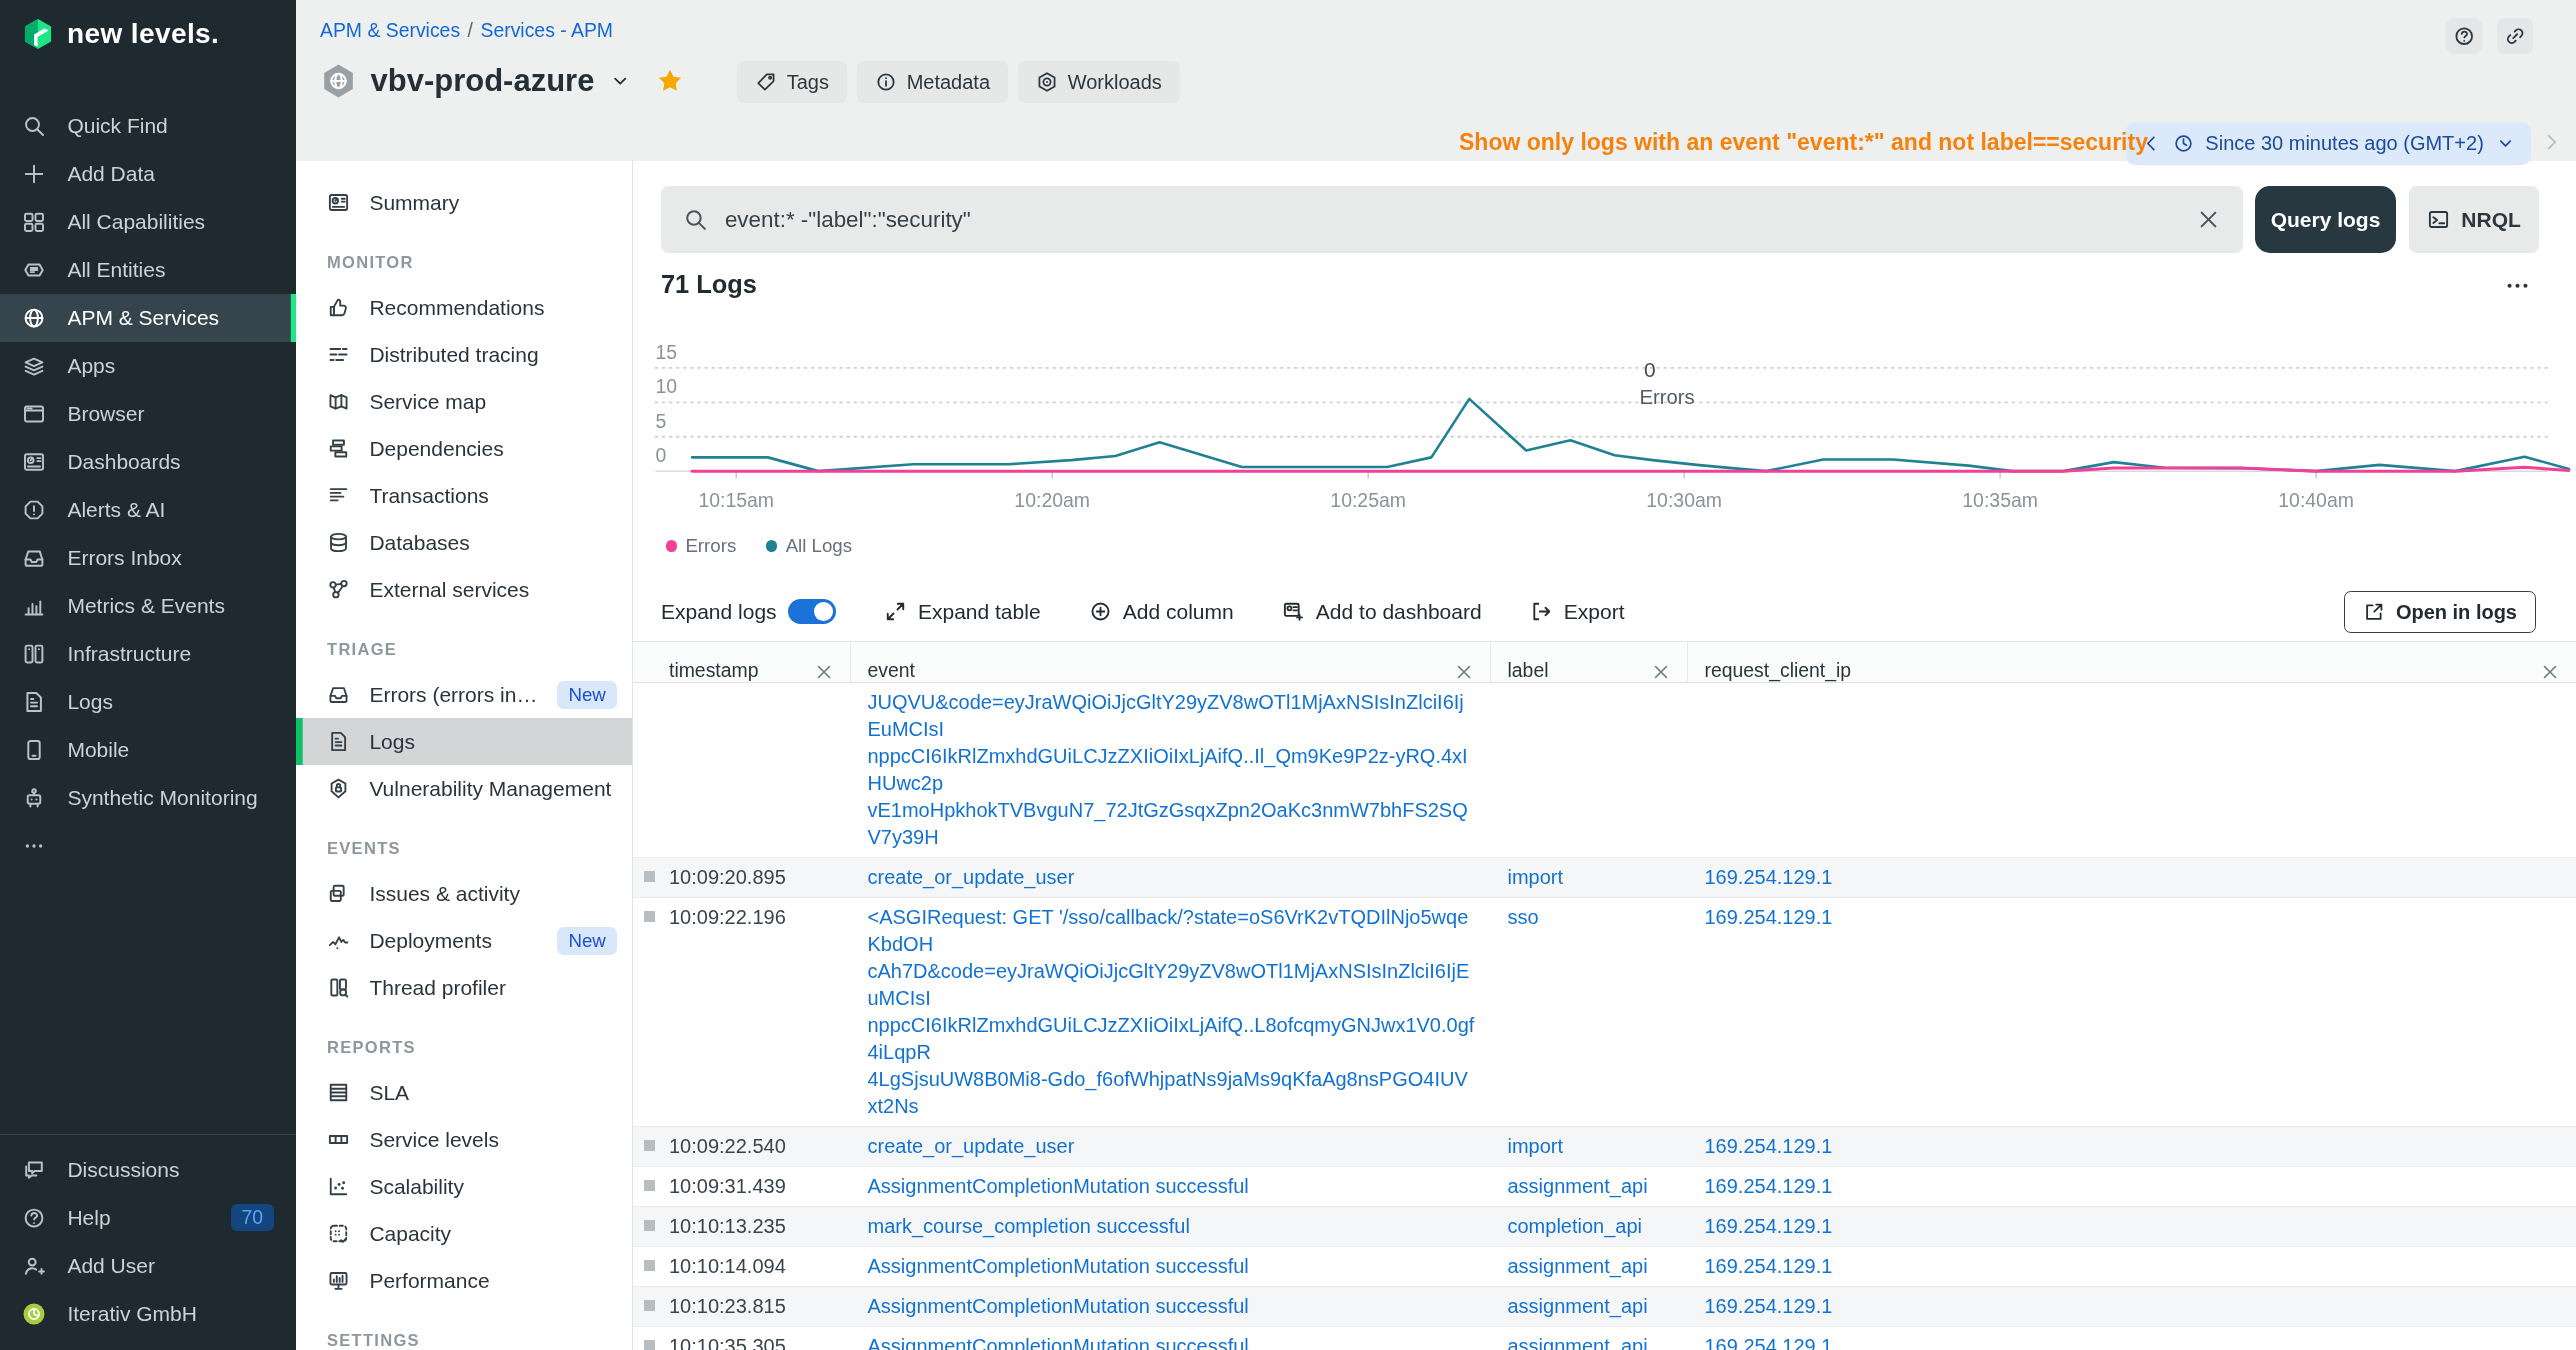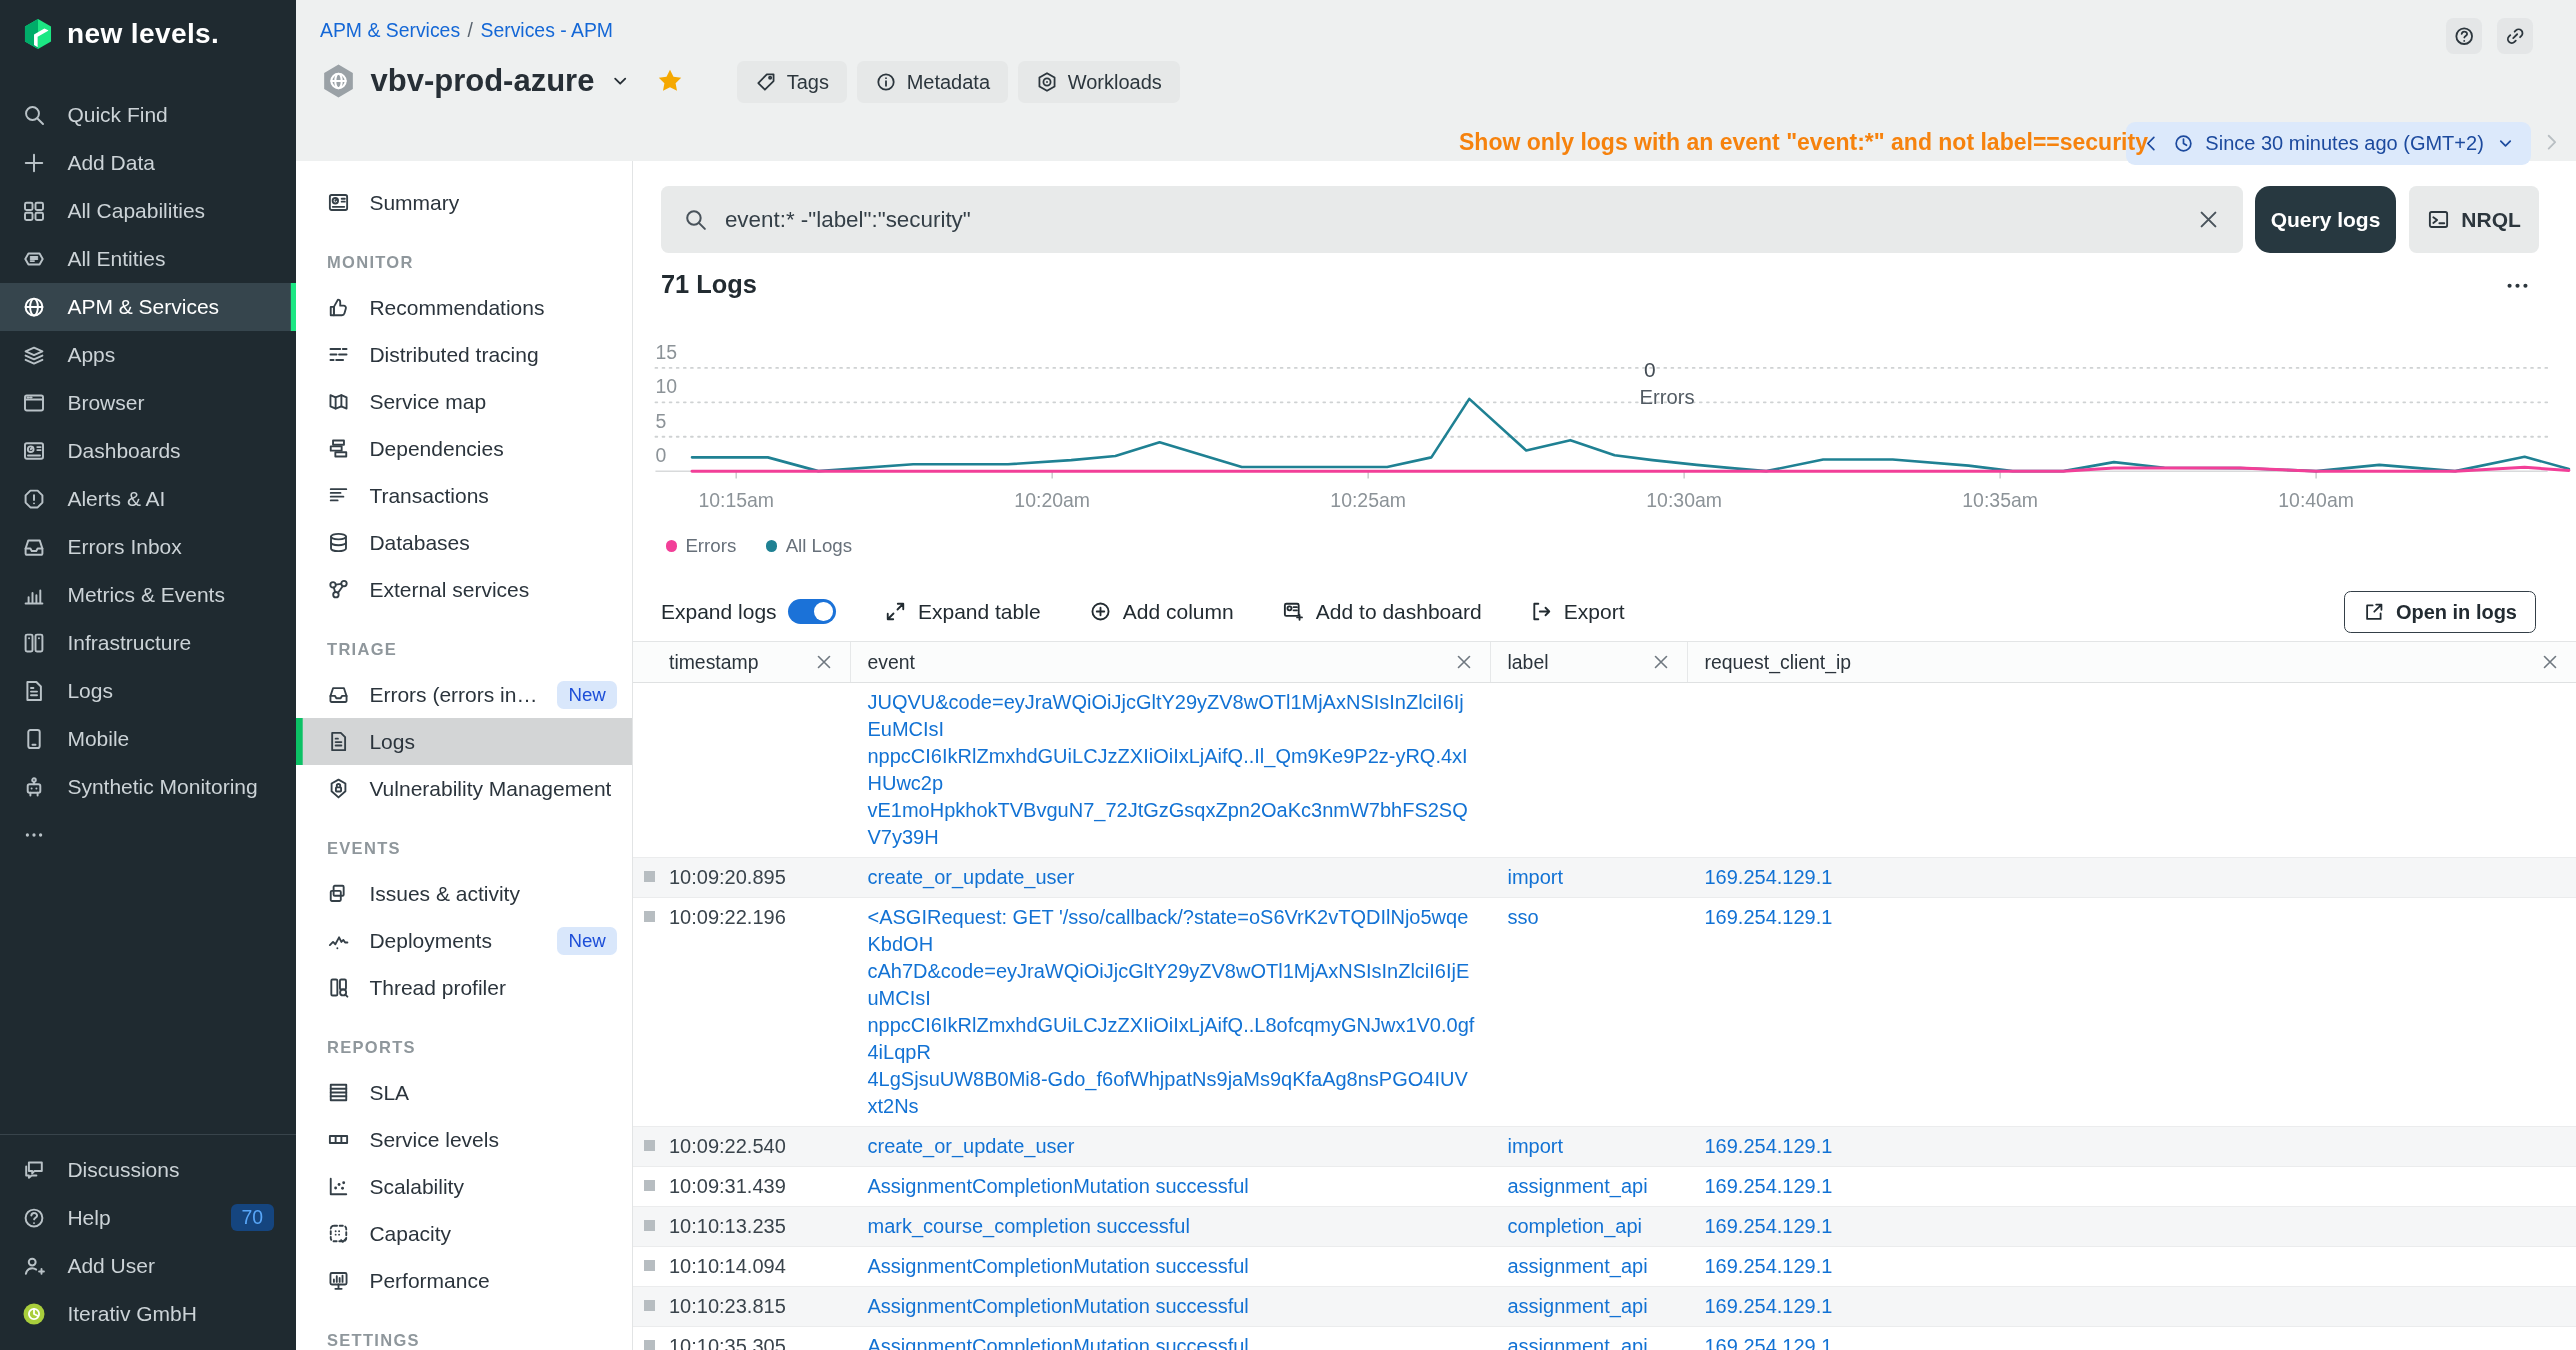--- a/index.html
+++ b/index.html
@@ -11,21 +11,21 @@
     color:#2b343c;
   }
   .icon { display:inline-flex; flex:none; width:22.4px; height:22.4px; }
   .icon svg { width:100%; height:100%; }
 
   
   .gnav { position:absolute; left:0; top:0; width:296px; height:1351px; background:#1f2a30; z-index:5; }
   .logo { position:absolute; left:21px; top:16.5px; display:flex; align-items:center; gap:12px; color:#fff; }
   .logo .mark { width:34px; height:34px; }
   .logo .word { font-size:28px; font-weight:700; letter-spacing:0.4px; }
-  .gnav-items { position:absolute; top:91px; left:0; right:0; }
+  .gnav-items { position:absolute; top:102px; left:0; right:0; }
   .gnav-item { height:48px; display:flex; align-items:center; gap:21px; padding:0 22.4px; font-size:21px; color:#ccd3d7; cursor:pointer; }
   .gnav-item .icon { width:24px; height:24px; color:#b9c2c7; }
   .gnav-item.selected { background:#36454d; color:#fff; box-shadow:inset -5.2px 0 0 #1ce783; }
   .gnav-item.selected .icon { color:#fff; }
   .gnav-bottom { position:absolute; left:0; right:0; bottom:13.5px; border-top:1.5px solid #38444b; padding-top:10.5px; }
   .nav-badge { margin-left:auto; background:#15457f; color:#58a6f8; font-size:19.4px; padding:2.2px 10.5px; border-radius:6px; }
 
   
   .page-header { position:absolute; left:296px; top:0; right:0; height:161px; background:#eef0f0; z-index:4; }
   .breadcrumb { position:absolute; left:24px; top:19.4px; font-size:19.4px; }
@@ -79,21 +79,21 @@
   .tool { display:flex; align-items:center; gap:11.2px; cursor:pointer; }
   .tool .icon { width:23px; height:23px; }
   .toggle { width:48px; height:25px; border-radius:12.7px; background:#1b72d8; position:relative; cursor:pointer; }
   .toggle .knob { position:absolute; right:3px; top:3px; width:18.7px; height:18.7px; border-radius:50%; background:#fff; }
   .btn-openlogs { position:absolute; right:40px; top:430px; height:42px; border:1.5px solid #343f48; border-radius:6.7px; background:#fff; display:flex; align-items:center; gap:11.2px; padding:0 18px; font-size:20px; font-weight:600; color:#222b31; cursor:pointer; }
   .btn-openlogs .icon { width:22px; height:22px; }
 
   
   .table-wrap { position:absolute; left:0; top:480px; right:0; bottom:0; background:#eff1f1; overflow:hidden; }
   .thead { display:flex; height:42px; background:#fbfcfc; border-top:1.5px solid #e3e5e6; border-bottom:1.5px solid #dfe1e2; font-size:19.4px; color:#2b343c; }
-  .th { display:flex; align-items:center; padding:0 16.5px; border-right:1.5px solid #e6e8e9; }
+  .th { display:flex; align-items:flex-end; padding:0 16.5px; border-right:1.5px solid #e6e8e9; }
   .th:last-child { border-right:none; }
   .th .x { margin-left:auto; width:20px; height:20px; color:#6f7880; cursor:pointer; }
   .c-ts { width:218px; padding-left:36px; }
   .c-ev { width:640px; }
   .c-lb { width:197px; }
   .c-ip { width:888px; }
   .tr { display:flex; background:#fff; border-bottom:1.5px solid #ebeced; position:relative; cursor:pointer; }
   .tr.alt { background:#f5f6f7; }
   .td { padding:6px 16.5px; font-size:20px; line-height:27px; }
   .td.c-ts { color:#39434b; padding-left:36px; position:relative; }

